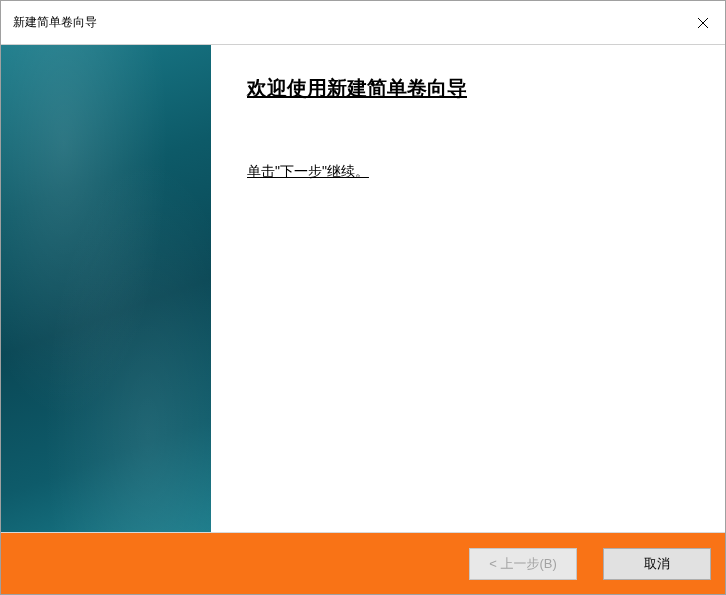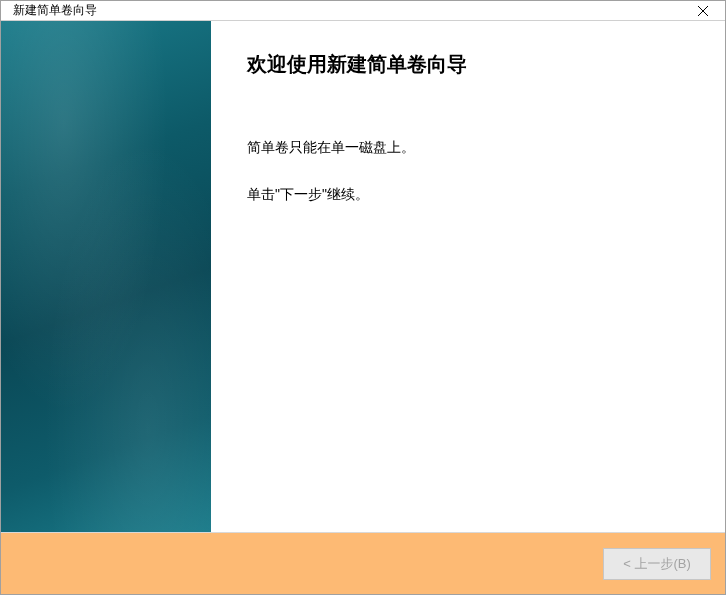--- a/index.html
+++ b/index.html
@@ -16,21 +16,21 @@
     }
     .window {
       width: 726px;
       height: 595px;
       border: 1px solid #a0a0a0;
       display: flex;
       flex-direction: column;
       background: #fff;
     }
     .titlebar {
-      height: 20px;
+      height: 44px;
       display: flex;
       align-items: center;
       justify-content: space-between;
       padding: 0 0 0 12px;
       border-bottom: 1px solid #d0d0d0;
       background: #fff;
     }
     .titlebar-title {
       font-size: 12px;
       color: #000;
@@ -44,20 +44,21 @@
       cursor: pointer;
     }
     .close-btn svg {
       width: 10px;
       height: 10px;
     }
     .content {
       flex: 1;
       display: flex;
       position: relative;
+      text-decoration: underline;
     }
     .side-banner {
       width: 210px;
       height: 100%;
       background: linear-gradient(160deg, #1a7b8a 0%, #0d5a68 30%, #0a4856 55%, #0e5b6a 80%, #1a7b8a 100%);
       position: relative;
     }
     .side-banner::before {
       content: "";
       position: absolute;
@@ -80,21 +81,21 @@
     }
     .body-text {
       font-size: 14px;
       color: #000;
       line-height: 1.5;
       margin-bottom: 26px;
     }
     .button-bar {
       height: 62px;
       border-top: 1px solid #d9d9d9;
-      background: #fdba74;
+      background: #f97316;
       display: flex;
       align-items: center;
       justify-content: flex-end;
       padding: 0 14px;
       gap: 8px;
     }
     .btn {
       min-width: 108px;
       height: 32px;
       font-size: 13px;
@@ -130,21 +131,21 @@
         <line x1="0" y1="0" x2="10" y2="10" stroke="#000" stroke-width="1"></line>
         <line x1="10" y1="0" x2="0" y2="10" stroke="#000" stroke-width="1"></line>
       </svg>
     </div>
   </div>
 
   <div class="content">
     <div class="side-banner"></div>
     <div class="main">
       <div class="heading">欢迎使用新建简单卷向导</div>
-      <div class="body-text">简单卷只能在单一磁盘上。</div>
       <div class="body-text">单击"下一步"继续。</div>
     </div>
   </div>
 
   <div class="button-bar">
     <button class="btn" disabled="">&lt; 上一步(B)</button>
+    <button class="btn cancel-btn">取消</button>
   </div>
 </div>
 
 </body></html>

